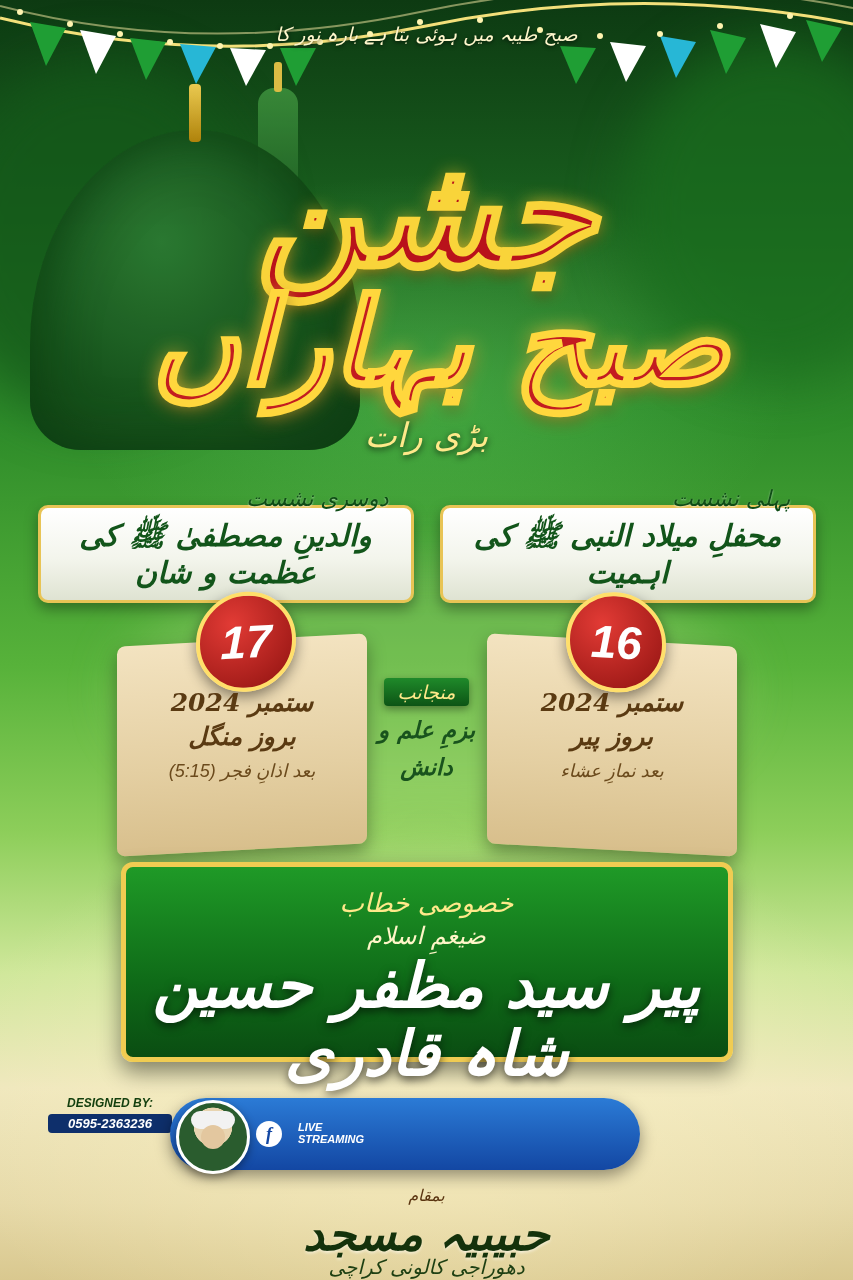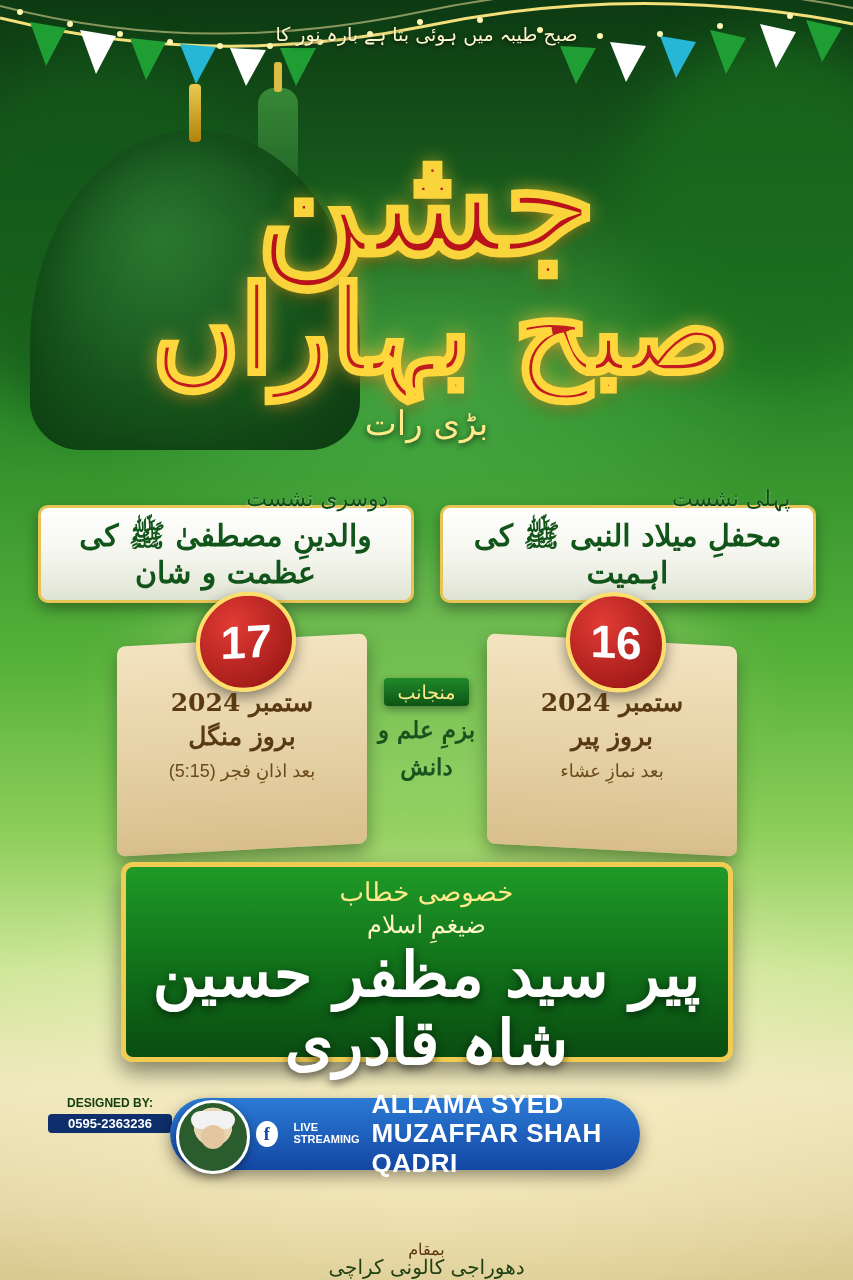--- a/index.html
+++ b/index.html
@@ -3,20 +3,21 @@
 <meta charset="utf-8">
 <style>
   html,body{margin:0;padding:0;background:#0b2e10;}
   body{font-family:"Liberation Sans",sans-serif;}
   #poster{
     position:relative;width:853px;height:1280px;overflow:hidden;
     background:
       radial-gradient(ellipse 700px 420px at 50% 86%, rgba(255,245,200,0.55), rgba(255,235,170,0) 70%),
       radial-gradient(ellipse 520px 300px at 50% 30%, rgba(120,230,120,0.30), rgba(0,0,0,0) 70%),
       linear-gradient(180deg,#0d3a12 0%, #17591c 14%, #2e8c2a 33%, #57b23a 52%, #8dce5a 65%, #cfe79a 76%, #efe7bd 85%, #e6d9a8 94%, #d9c88f 100%);
+    font-style: italic;
   }
   
   .blob{position:absolute;border-radius:50%;filter:blur(26px);pointer-events:none;}
   .b1{left:-60px;top:60px;width:320px;height:360px;background:rgba(20,90,25,.75);}
   .b2{right:-70px;top:40px;width:300px;height:340px;background:rgba(25,110,30,.7);}
   .b3{left:120px;top:560px;width:620px;height:260px;background:rgba(200,230,150,.25);}
 
   
   .dome{position:absolute;left:30px;top:130px;width:330px;height:320px;
         background:radial-gradient(ellipse at 40% 35%, #2c7a33 0%, #17521c 55%, #0d3512 100%);
@@ -33,21 +34,21 @@
   .garland{position:absolute;top:0;left:0;width:853px;height:120px;}
   
   .lights{position:absolute;top:0;left:0;width:853px;height:150px;pointer-events:none;}
 
   
   .couplet{position:absolute;top:18px;left:0;width:853px;text-align:center;color:#fff7cc;
     font-family:"DejaVu Sans",sans-serif;line-height:1.75;font-size:19px;
     text-shadow:0 1px 4px rgba(0,0,0,.75);direction:rtl;}
   .couplet div{letter-spacing:.5px;}
 
-  .title-wrap{position:absolute;top:124px;left:0;width:853px;text-align:center;}
+  .title-wrap{position:absolute;top:136px;left:0;width:853px;text-align:center;}
   .title-main{
     font-family:"DejaVu Serif",serif;direction:rtl;
     font-size:150px;line-height:1.02;font-weight:bold;
     color:#b9121b;
     -webkit-text-stroke:4px #f9d43a;
     text-shadow:0 0 18px rgba(250,200,40,.85), 0 6px 14px rgba(0,0,0,.55);
     letter-spacing:-6px;
   }
   .title-sub{
     margin-top:-18px;font-family:"DejaVu Serif",serif;direction:rtl;font-size:120px;font-weight:bold;
@@ -89,21 +90,21 @@
   .midflag .tab{display:inline-block;background:linear-gradient(180deg,#1f8a2a,#0d5415);color:#ffe98a;
           padding:3px 14px;border-radius:4px;font-family:"DejaVu Serif",serif;font-size:19px;
           box-shadow:0 3px 8px rgba(0,0,0,.4);}
   .midflag .l1,.midflag .l2{font-family:"DejaVu Serif",serif;color:#19531d;font-weight:bold;margin-top:10px;font-size:23px;}
 
   
   .speaker{position:absolute;top:862px;left:50%;margin-left:-306px;width:612px;height:200px;
            background:linear-gradient(180deg,#1f9a27,#0f6b18 60%,#0a4d12);
            border:5px solid #f0cc52;border-radius:12px;box-shadow:0 10px 22px rgba(0,0,0,.45);
            text-align:center;direction:rtl;padding-top:8px;box-sizing:border-box;}
-  .speaker .khitab{font-family:"DejaVu Serif",serif;font-size:26px;color:#ffe98a;margin-top:2px;}
+  .speaker .khitab{font-family:"DejaVu Serif",serif;font-size:26px;color:#ffe98a;margin-top:13px;}
   .speaker .zeegham{font-family:"DejaVu Serif",serif;font-size:24px;color:#fff6c8;margin-top:4px;}
   .speaker .name{font-family:"DejaVu Serif",serif;font-size:62px;font-weight:bold;color:#ffffff;
            text-shadow:0 3px 10px rgba(0,0,0,.6);margin-top:2px;line-height:1.1;}
 
   
   .designed{position:absolute;left:48px;top:1096px;width:124px;text-align:center;}
   .designed .dh{font-size:12px;font-weight:bold;color:#14400f;font-family:"Liberation Sans",sans-serif;}
   .designed .logo{margin-top:3px;background:linear-gradient(180deg,#1f63c9,#113f8e);color:#fff;border-radius:6px;
            padding:6px 4px;font-family:"DejaVu Serif",serif;font-size:20px;line-height:1;}
   .designed .logo small{display:block;font-size:10px;margin-top:2px;}
@@ -239,28 +240,25 @@
     <div class="dh">DESIGNED BY:</div>
     <div class="phone">0595-2363236</div>
   </div>
 
   <div class="livebar">
     <div class="fb">f</div>
     <div class="livetxt">
       <div>LIVE</div>
       <div>STREAMING</div>
     </div>
-    <div class="names">
-      <div>ALLAMA SYED</div>
-      <div>MUZAFFAR SHAH QADRI</div>
-    </div>
   </div>
   <div class="avatar">
     <div class="turb"></div>
     <div class="face"></div>
   </div>
 
   <div class="footer">
     <div class="crest">بمقام</div>
+    <div class="mname">حبیبیہ مسجد</div>
     <div class="maddr">دھوراجی کالونی کراچی</div>
   </div>
 
 </div>
 
 </body></html>

